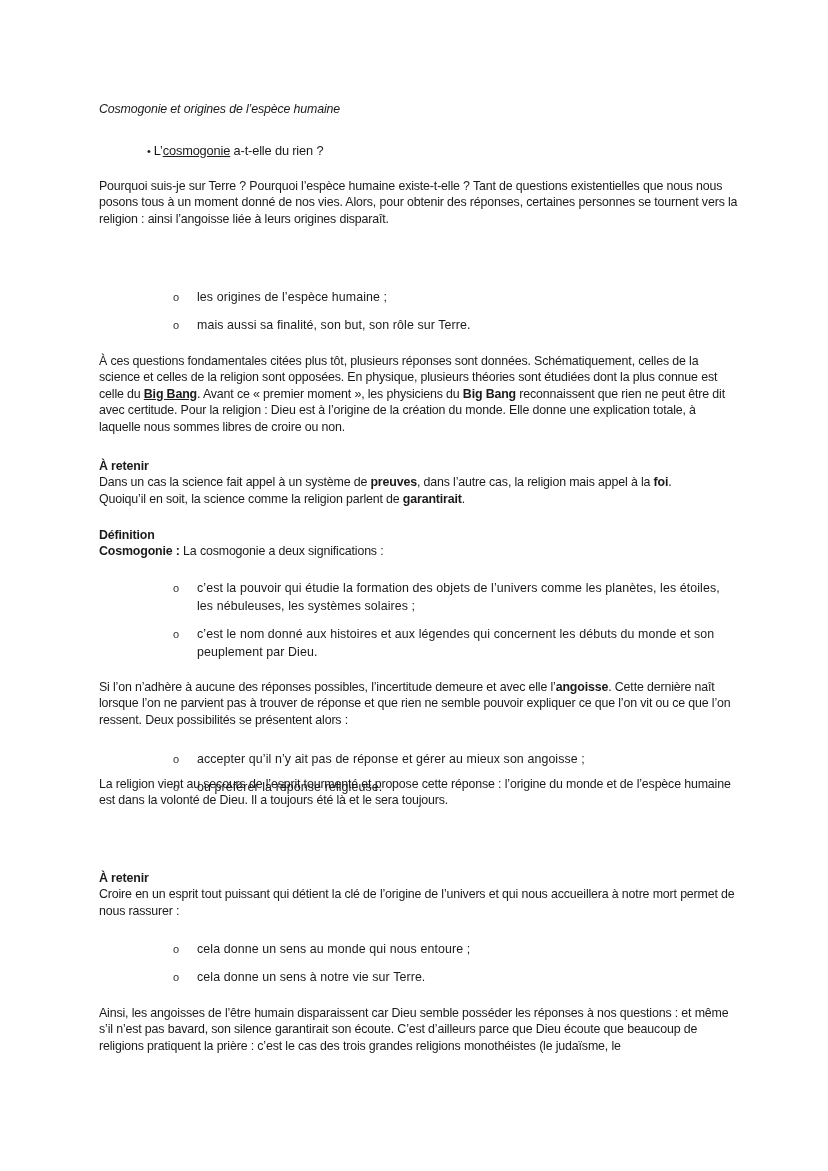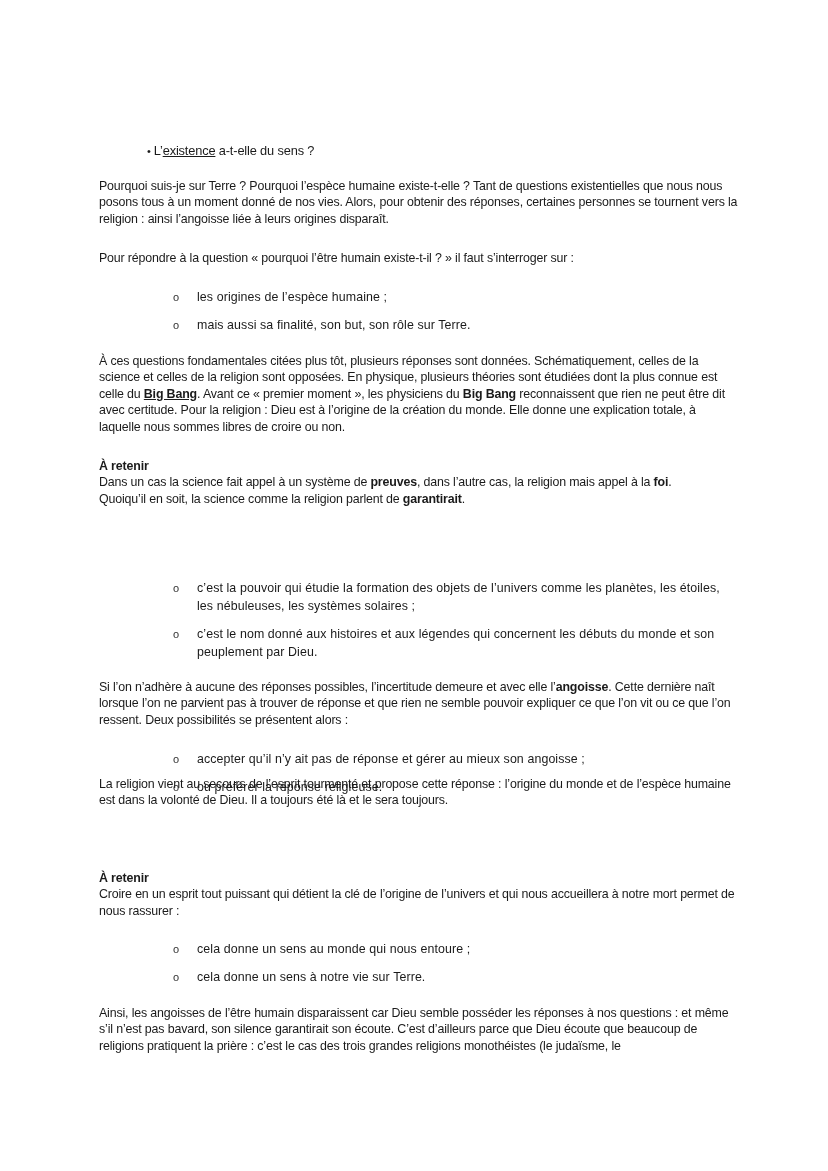--- a/index.html
+++ b/index.html
@@ -16,48 +16,52 @@
         letter-spacing: 0.1px; }
   .li .o { position: absolute; left: 0; top: 0; font-size: 11px; color: #333; }
   .li .t { display: block; padding-left: 24px; }
   b { font-weight: bold; }
 </style>
 </head>
 <body>
 
 <div class="page">
 
+  <div class="txt title">Cosmogonie et origines de l’espèce humaine</div>
 
   <div class="txt h-bullet">
-    <span class="dot">•</span><span>L’</span><span class="u">existence</span><span> a-t-elle du sens ?</span>
+    <span class="dot">•</span><span>L’</span><span class="u">cosmogonie</span><span> a-t-elle du rien ?</span>
   </div>
 
   <div class="txt" style="top:178px;">Pourquoi suis-je sur Terre ? Pourquoi l’espèce humaine existe-t-elle ? Tant de questions existentielles que nous nous posons tous à un moment donné de nos vies. Alors, pour obtenir des réponses, certaines personnes se tournent vers la religion : ainsi l’angoisse liée à leurs origines disparaît.</div>
 
-  <div class="txt" style="top:250px;">Pour répondre à la question « pourquoi l’être humain existe-t-il ? » il faut s’interroger sur :</div>
 
   <div class="li" style="top:288px;">
     <span class="o">o</span>
     <span class="t">les origines de l’espèce humaine ;</span>
   </div>
   <div class="li" style="top:316px;">
     <span class="o">o</span>
     <span class="t">mais aussi sa finalité, son but, son rôle sur Terre.</span>
   </div>
 
   <div class="txt" style="top:353px;">
     <span>À ces questions fondamentales citées plus tôt, plusieurs réponses sont données. Schématiquement, celles de la science et celles de la religion sont opposées. En physique, plusieurs théories sont étudiées dont la plus connue est celle du </span><b class="u">Big Bang</b><span>. Avant ce « premier moment », les physiciens du </span><b>Big Bang</b><span> reconnaissent que rien ne peut être dit avec certitude. Pour la religion : Dieu est à l’origine de la création du monde. Elle donne une explication totale, à laquelle nous sommes libres de croire ou non.</span>
   </div>
 
   <div class="txt" style="top:458px;">
     <b>À retenir</b><br>
     <span>Dans un cas la science fait appel à un système de </span><b>preuves</b><span>, dans l’autre cas, la religion mais appel à la </span><b>foi</b><span>.</span><br>
     <span>Quoiqu’il en soit, la science comme la religion parlent de </span><b>garantirait</b><span>.</span>
   </div>
 
+  <div class="txt" style="top:527px;">
+    <b>Définition</b><br>
+    <b>Cosmogonie :</b><span> La cosmogonie a deux significations :</span>
+  </div>
 
   <div class="li" style="top:579px;">
     <span class="o">o</span>
     <span class="t">c’est la pouvoir qui étudie la formation des objets de l’univers comme les planètes, les étoiles, les nébuleuses, les systèmes solaires ;</span>
   </div>
   <div class="li" style="top:625px;">
     <span class="o">o</span>
     <span class="t">c’est le nom donné aux histoires et aux légendes qui concernent les débuts du monde et son peuplement par Dieu.</span>
   </div>
 

